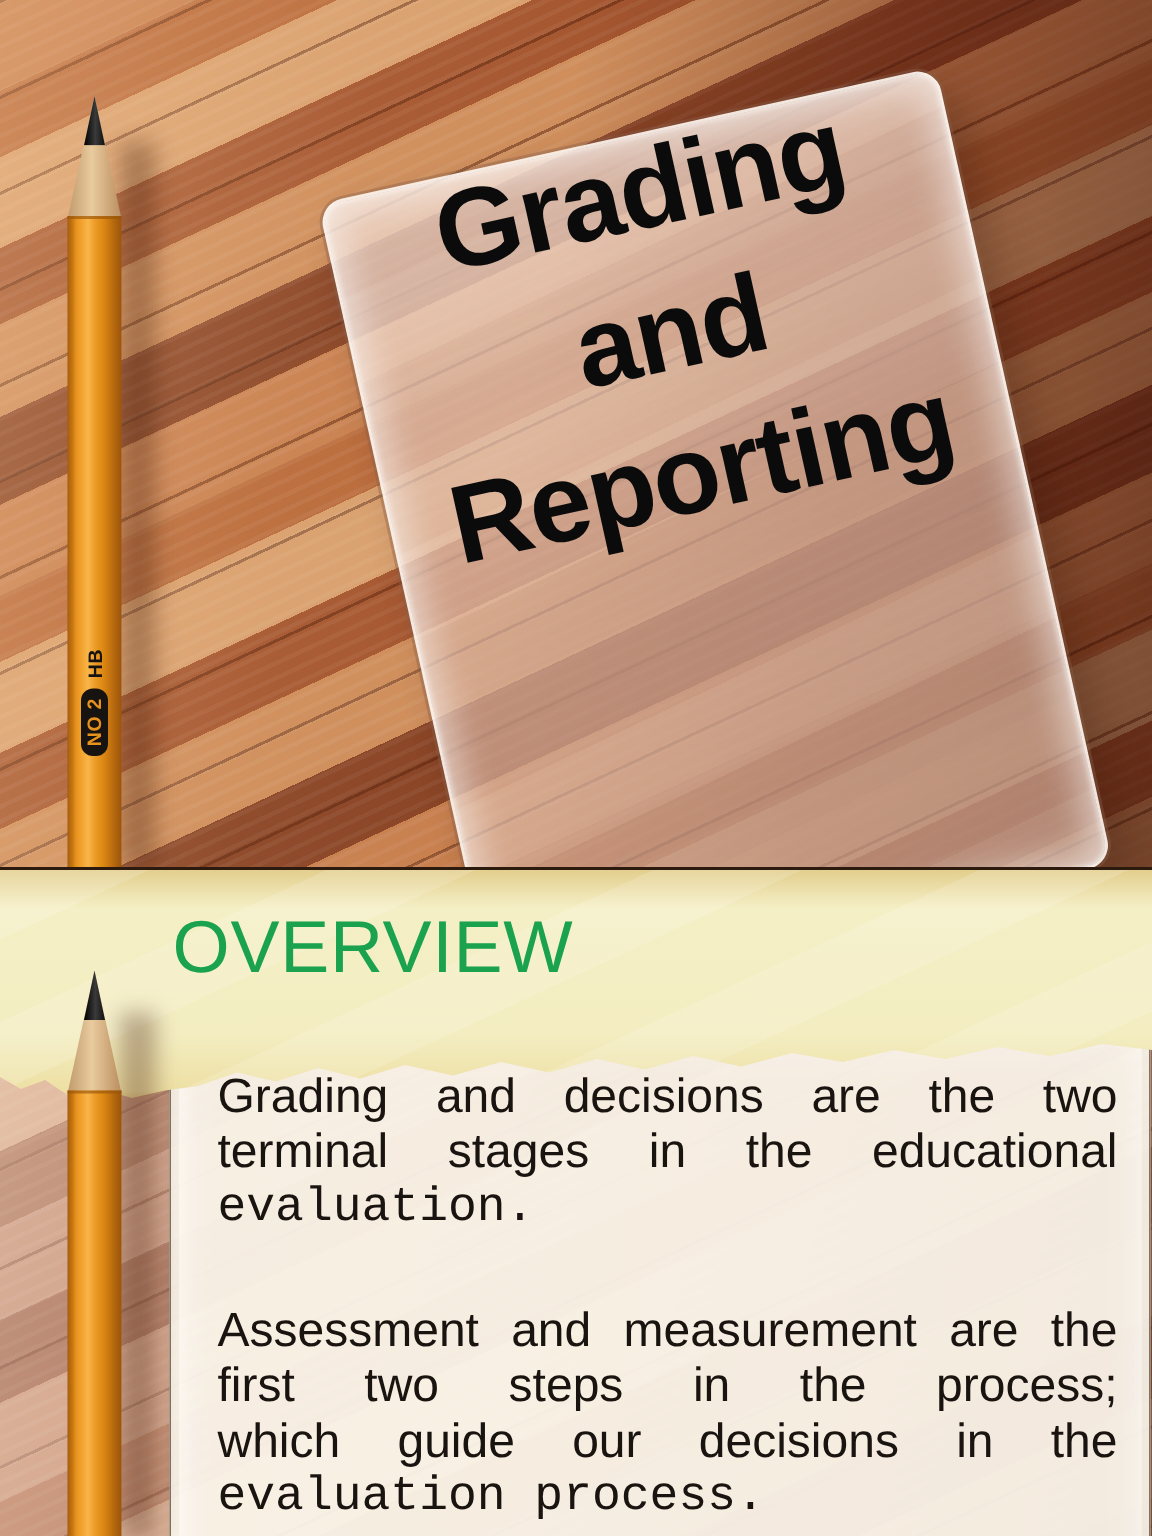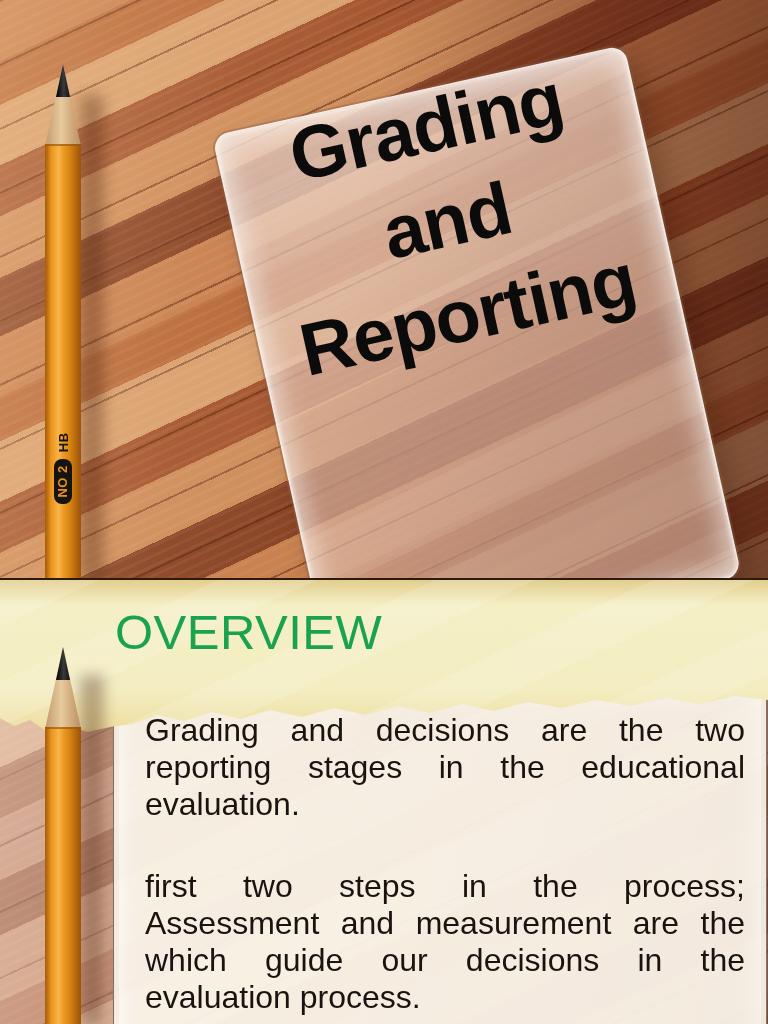--- a/index.html
+++ b/index.html
@@ -124,21 +124,21 @@
   }
 
   
   .bodytext{
     position:absolute;left:145px;top:132px;width:600px;
     color:#1a1410;font-size:32px;line-height:37px;
   }
   .para{margin:0;}
   .para2{margin-top:45px;}
   .jline{text-align:justify;text-align-last:justify;}
-  .lastline{text-align-last:left;}
+  .lastline{text-align-last:left;font-family:Liberation Mono, monospace;}
 </style>
 </head>
 <body>
 
 <div class="screen">
 
   <section class="slide slide1">
     <div class="wood wood1"></div>
 
     <div class="glass-panel1">
@@ -169,26 +169,26 @@
       <div class="panel2-glass"></div>
     </div>
 
     <div class="torn-paper">
       <h2 class="overview">OVERVIEW</h2>
     </div>
 
     <div class="bodytext">
       <div class="para">
         <div class="jline">Grading and decisions are the two</div>
-        <div class="jline">reporting stages in the educational</div>
+        <div class="jline">terminal stages in the educational</div>
         <div class="jline lastline">evaluation.</div>
       </div>
       <div class="para para2">
+        <div class="jline">Assessment and measurement are the</div>
         <div class="jline">first two steps in the process;</div>
-        <div class="jline">Assessment and measurement are the</div>
         <div class="jline">which guide our decisions in the</div>
         <div class="jline lastline">evaluation process.</div>
       </div>
     </div>
 
     <div class="pencil-shadow ps2"></div>
     <div class="pencil pc2">
       <div class="cone"></div>
       <div class="graphite"></div>
       <div class="pbody">

